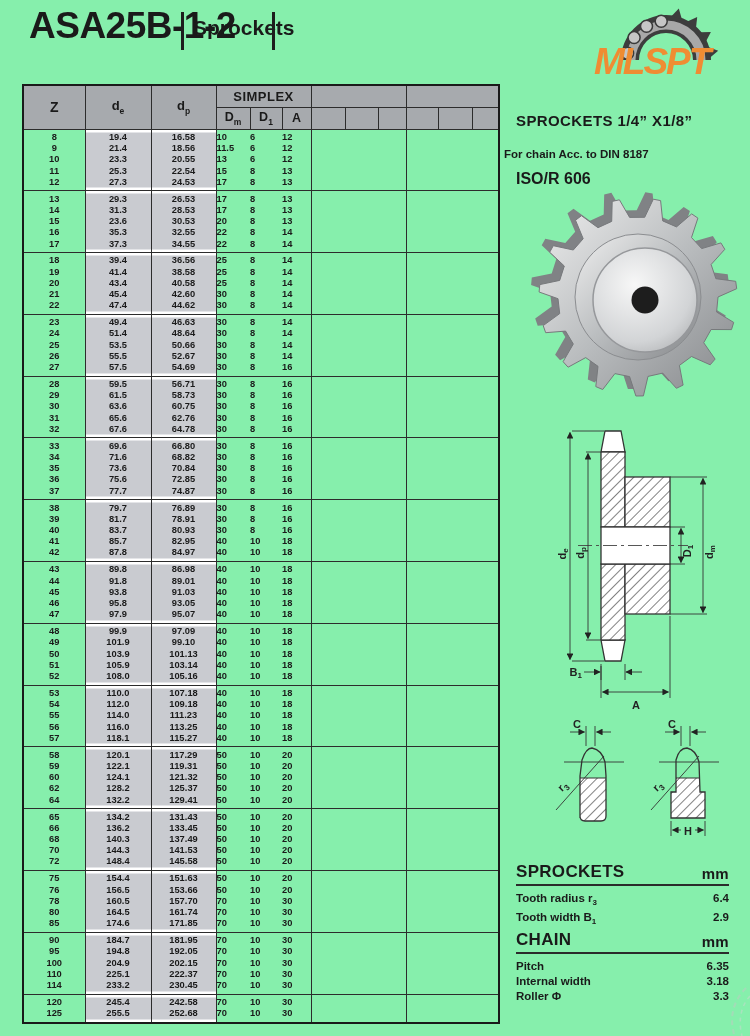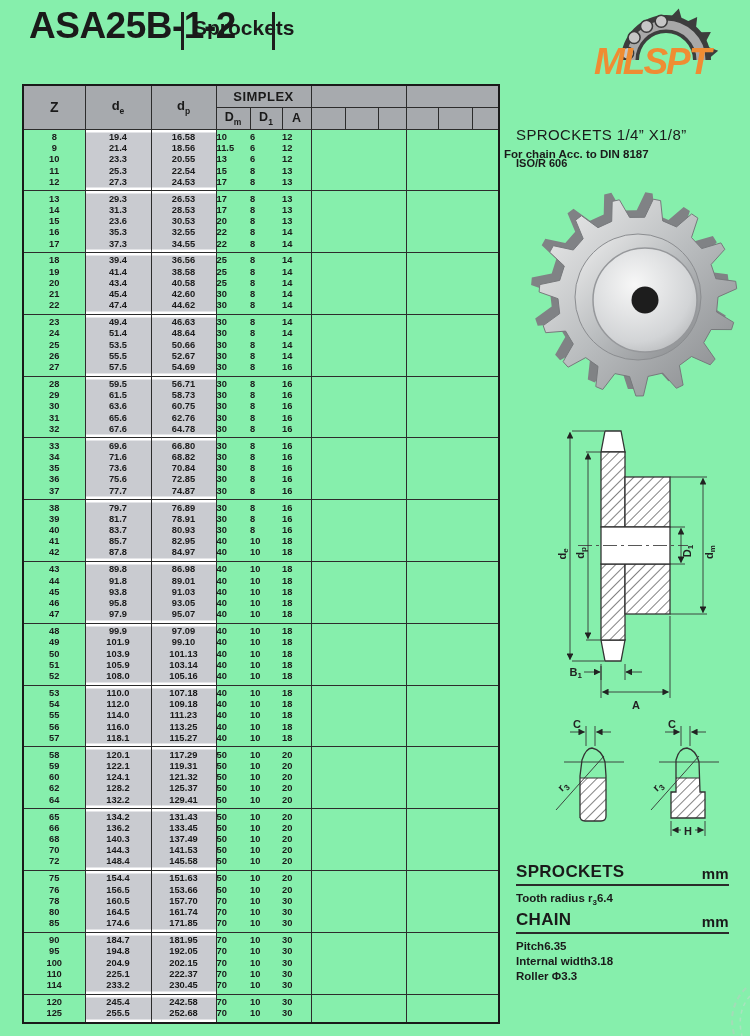--- a/index.html
+++ b/index.html
@@ -32,31 +32,31 @@
   td.c4{text-align:left;padding-left:13px;}
   td.c5{text-align:left;padding-left:10px;border-right:1.4px solid #2c2c2c;}
   td.e1{border-right:1.4px solid #2c2c2c;}
   tbody.group + tbody.group tr:first-child td{border-top:1.5px solid #2c2c2c;}
   tbody.group tr:first-child td{padding-top:2.4px;}
   tbody.group tr:last-child td{padding-bottom:2.4px;}
   tbody.group tr:first-child td.c1,tbody.group tr:first-child td.c2{box-shadow:inset 0 2.4px 0 #fff;}
   tbody.group tr:last-child td.c1,tbody.group tr:last-child td.c2{box-shadow:inset 0 -2.4px 0 #fff;}
 
   
-  .ptitle{position:absolute;left:516px;top:126px;font-size:15px;font-weight:normal;letter-spacing:0.4px;}
+  .ptitle{position:absolute;left:516px;top:112px;font-size:15px;font-weight:bold;letter-spacing:0.4px;}
   .pline1{position:absolute;left:504px;top:148px;font-size:11.5px;font-weight:bold;}
-  .pline2{position:absolute;left:516px;top:157px;font-size:11px;font-weight:bold;}
+  .pline2{position:absolute;left:516px;top:170px;font-size:16px;font-weight:bold;}
   .photo{position:absolute;left:526px;top:190px;}
   .xsection{position:absolute;left:520px;top:422px;}
   .profiles{position:absolute;left:528px;top:718px;}
   .specs{position:absolute;left:516px;top:862px;width:213px;}
   .spec-head{display:flex;justify-content:space-between;align-items:flex-end;font-size:17px;font-weight:bold;letter-spacing:0.3px;border-bottom:2.6px solid #2b2b2b;padding-bottom:2px;}
   .spec-head .unit{font-size:15px;}
   .spec-rows{margin:5px 0 0 0;}
-  .spec-row{display:flex;font-size:11.5px;font-weight:bold;line-height:15px;}
+  .spec-row{display:flex;justify-content:space-between;font-size:11.5px;font-weight:bold;line-height:15px;}
   .spec-row sub{font-size:8px;}
   .spec-head.chain-head{}
   .watermark{position:absolute;left:726px;top:986px;opacity:0.45;}
 
   svg text{font-family:"Liberation Sans",sans-serif;}
   .dim{stroke:#333;stroke-width:0.9;fill:none;}
   .outl{stroke:#333;stroke-width:1.3;}
   .dimtxt{font-size:11px;font-weight:bold;fill:#222;}
 </style>
 </head>
@@ -987,20 +987,24 @@
   <div class="specs">
     <div class="spec-head">
       <span>SPROCKETS</span>
         <span class="unit">mm</span>
     </div>
     <div class="spec-rows">
       <div class="spec-row">
         <span class="lab"><span>Tooth radius r</span><sub>3</sub></span>
         <span class="val">6.4</span>
       </div>
+      <div class="spec-row">
+        <span class="lab"><span>Tooth width B</span><sub>1</sub></span>
+        <span class="val">2.9</span>
+      </div>
     </div>
     <div class="spec-head chain-head">
       <span>CHAIN</span>
         <span class="unit">mm</span>
     </div>
     <div class="spec-rows">
       <div class="spec-row">
         <span class="lab">Pitch</span>
           <span class="val">6.35</span>
       </div>

